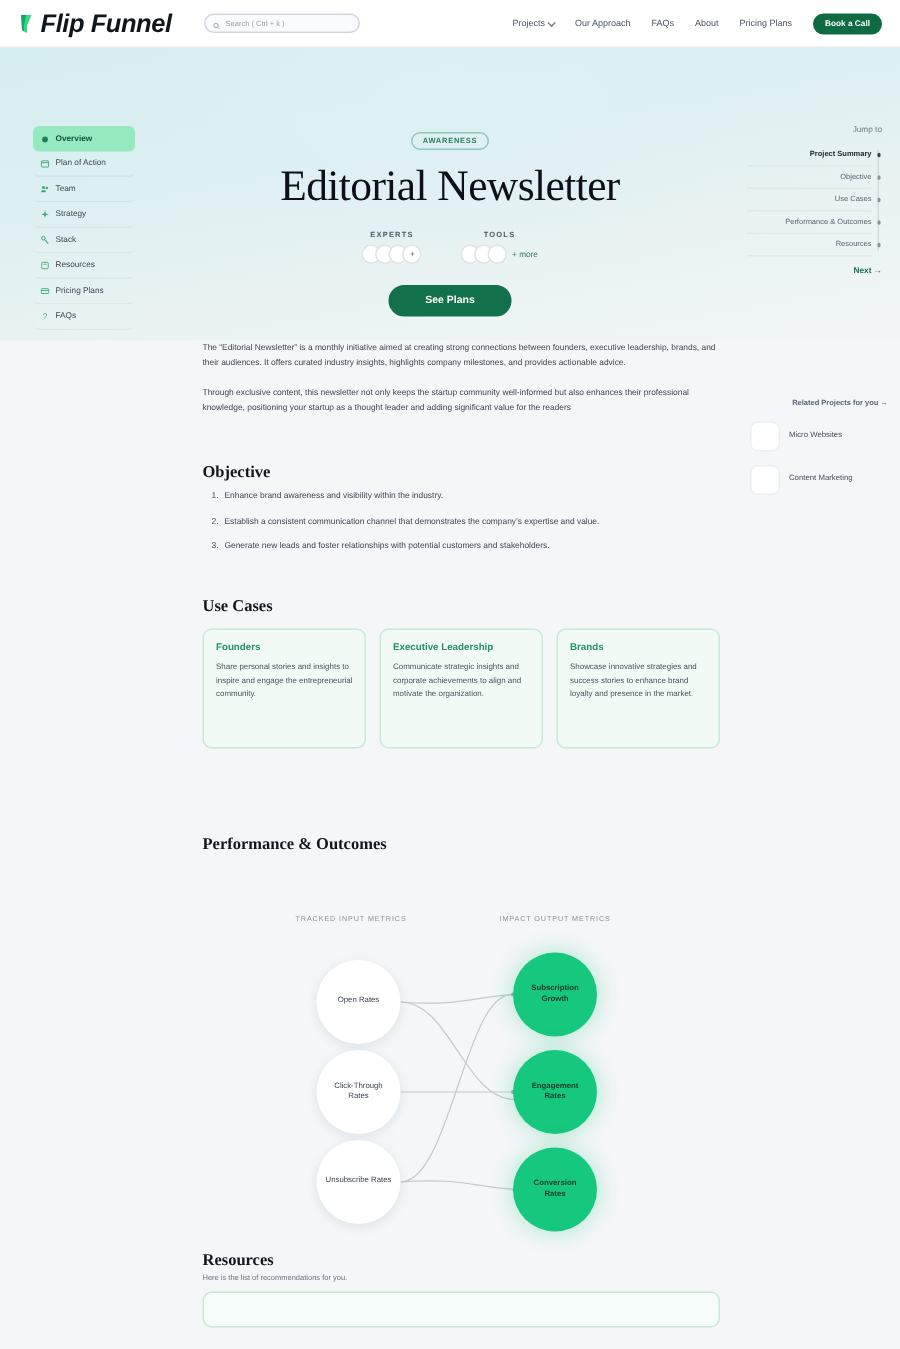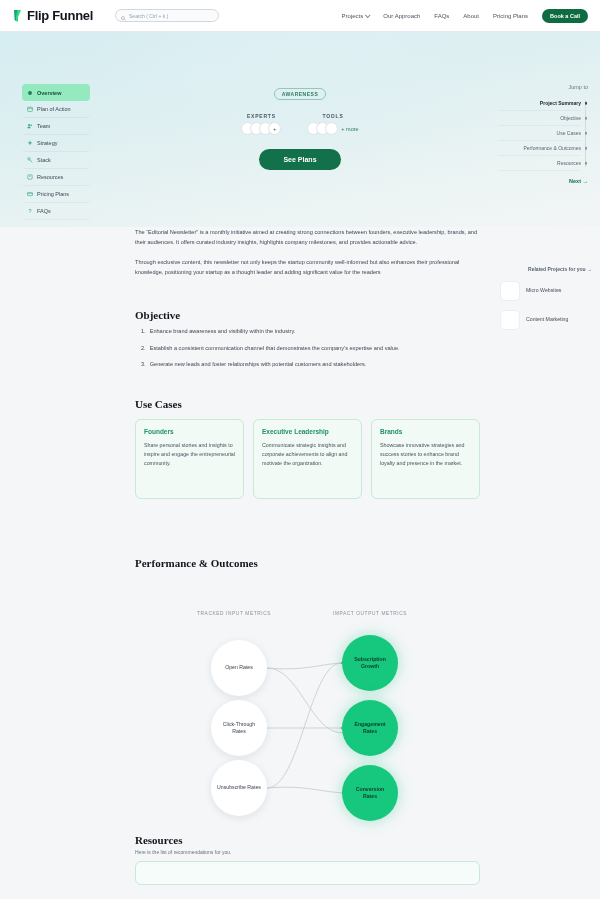--- a/index.html
+++ b/index.html
@@ -12,21 +12,21 @@
     position:relative;
   }
 
   
   .topbar{
     height:32px; background:#ffffff; display:flex; align-items:center;
     padding:0 12px; border-bottom:1px solid #e8eaed; position:relative; z-index:30;
   }
   .logo{ display:flex; align-items:center; gap:4px; }
   .logo-mark{ width:11px; height:14px; position:relative; }
-  .logo-text{ font-size:13px; font-weight:bold; color:#11161d; letter-spacing:-0.3px; }
+  .logo-text{ font-size:17px; font-weight:bold; color:#11161d; letter-spacing:-0.3px;font-style:italic; }
 
   .search{
     margin-left:22px; width:104px; height:13px; border:1px solid #d3d7dd; border-radius:7px;
     background:#fafbfc; display:flex; align-items:center; gap:3px; padding:0 5px;
   }
   .search-ph{ font-size:5px; color:#9aa1ab; white-space:nowrap; }
 
   .nav{ margin-left:auto; display:flex; align-items:center; gap:14px; }
   .nav-item{ font-size:6px; color:#4b5361; display:flex; align-items:center; gap:2px; white-space:nowrap; }
   .chev{ width:4px; height:4px; border-right:0.7px solid #7b838f; border-bottom:0.7px solid #7b838f;
@@ -179,20 +179,21 @@
     <div class="nav-item">FAQs</div>
     <div class="nav-item">About</div>
     <div class="nav-item">Pricing Plans</div>
     <button class="cta">Book a Call</button>
   </div>
 </div>
 
 <div class="hero">
   <div class="hero-inner">
     <div class="badge">AWARENESS</div>
+    <div class="hero-title">Editorial Newsletter</div>
 
     <div class="pills">
       <div class="pill-col">
         <div class="pill-label">EXPERTS</div>
         <div class="avatars">
           <span class="av"></span>
           <span class="av"></span>
           <span class="av"></span>
           <span class="av plus">
               <span>+</span>

